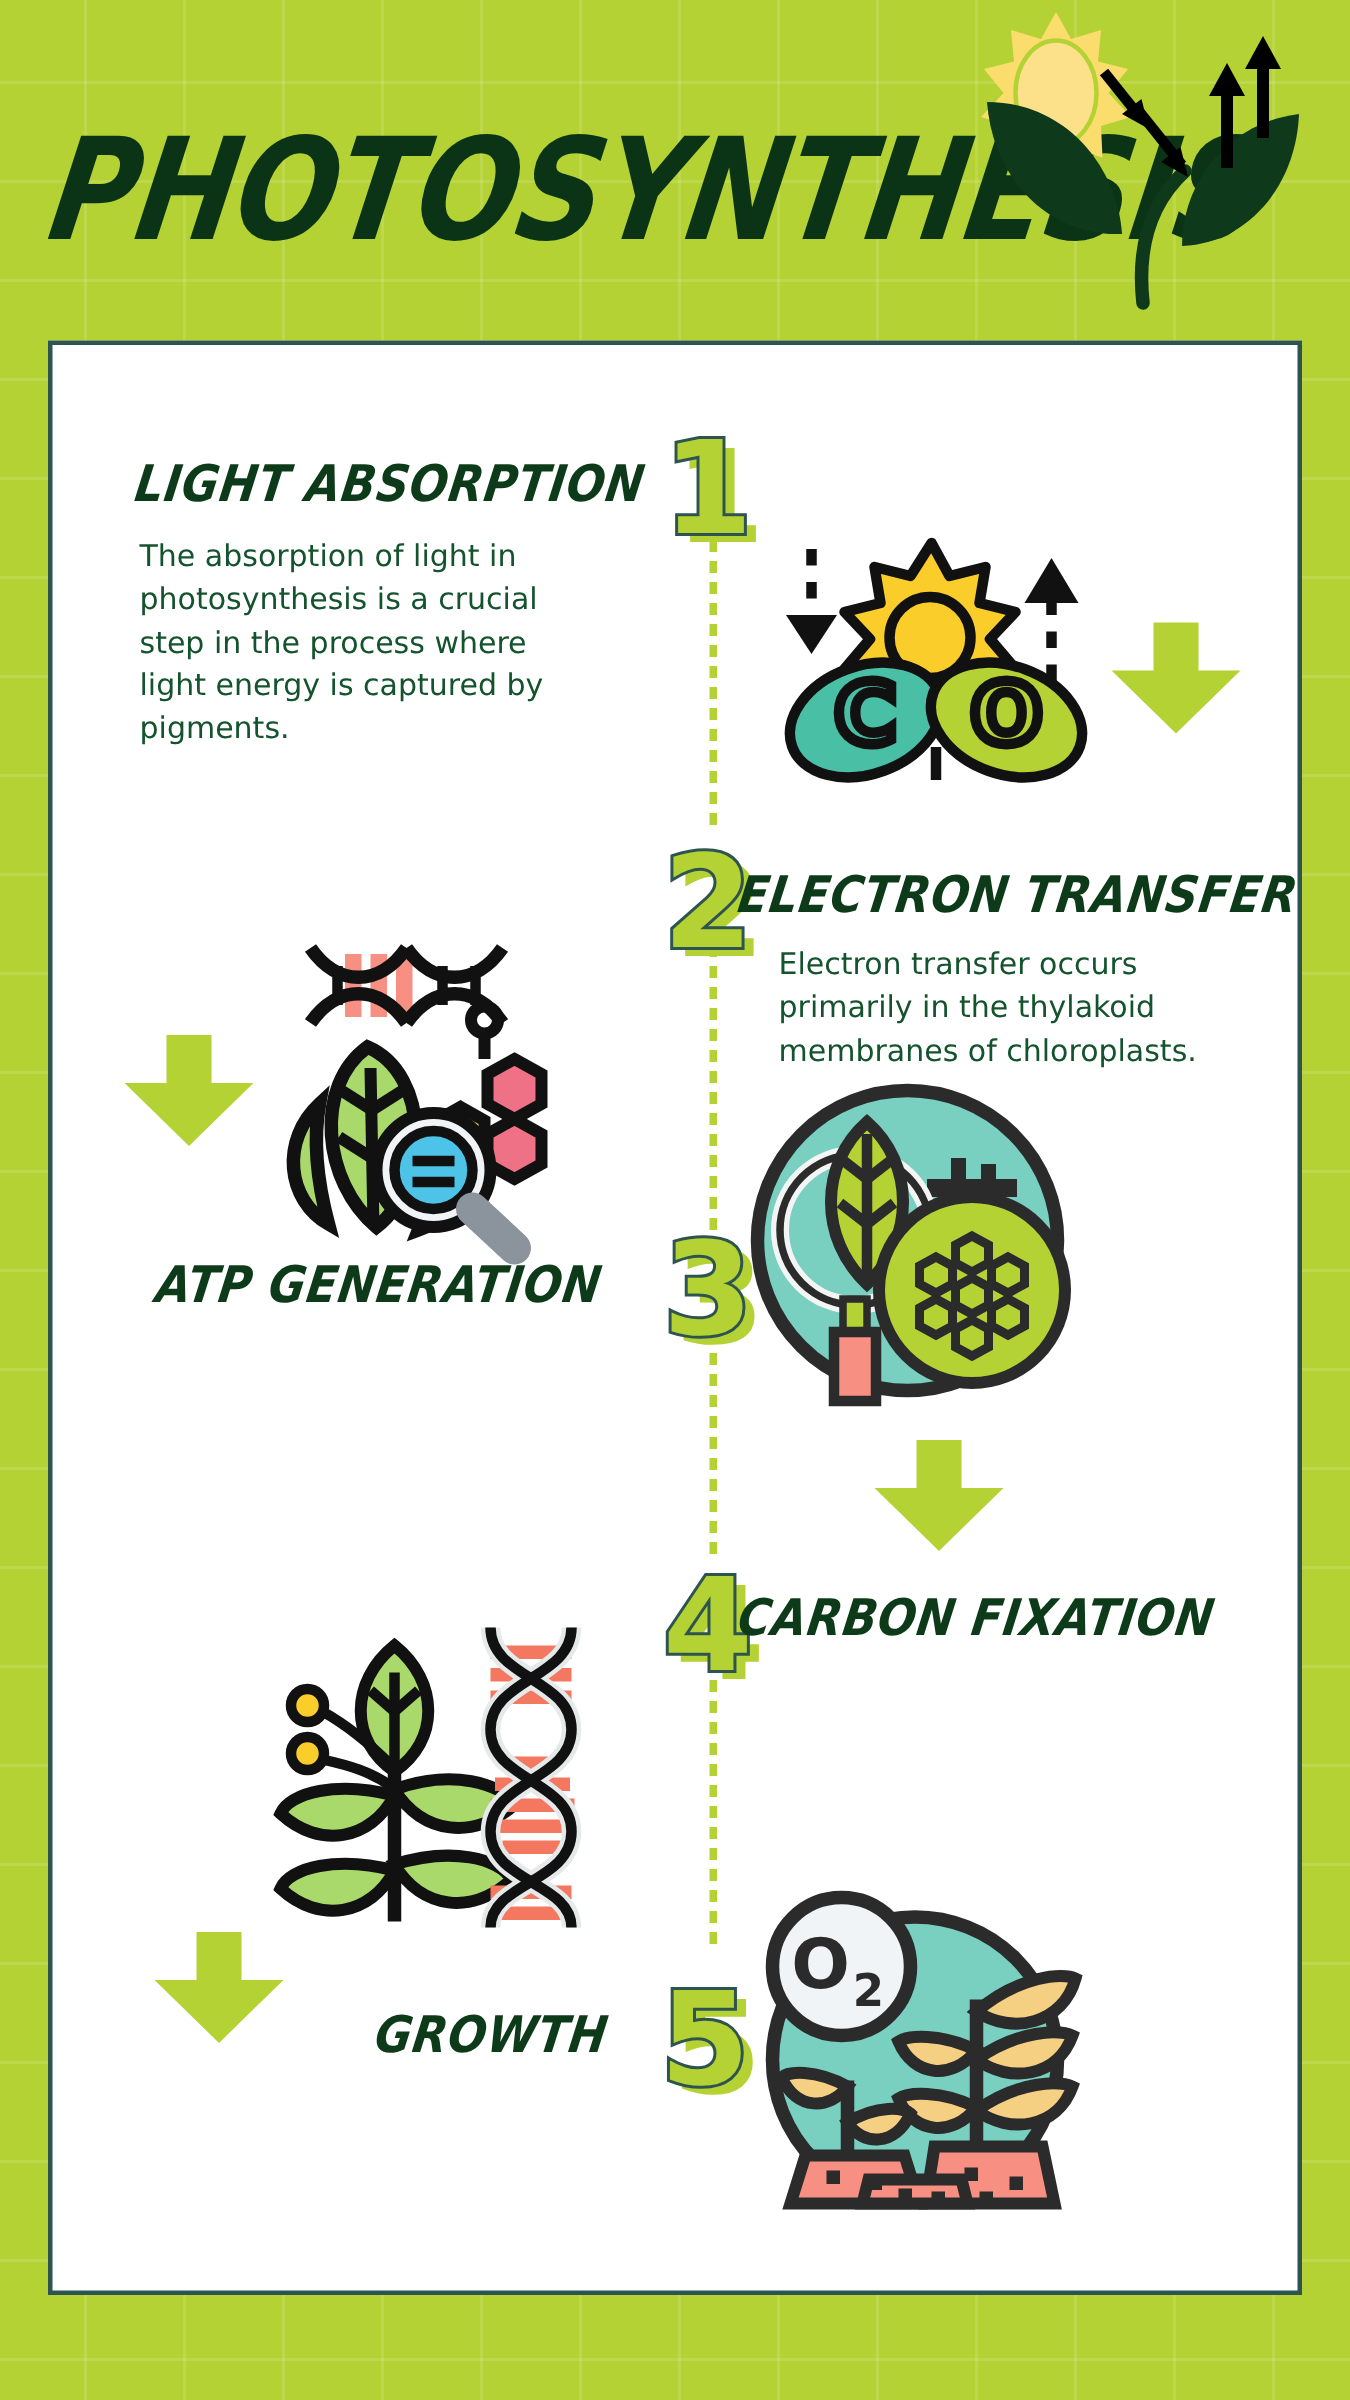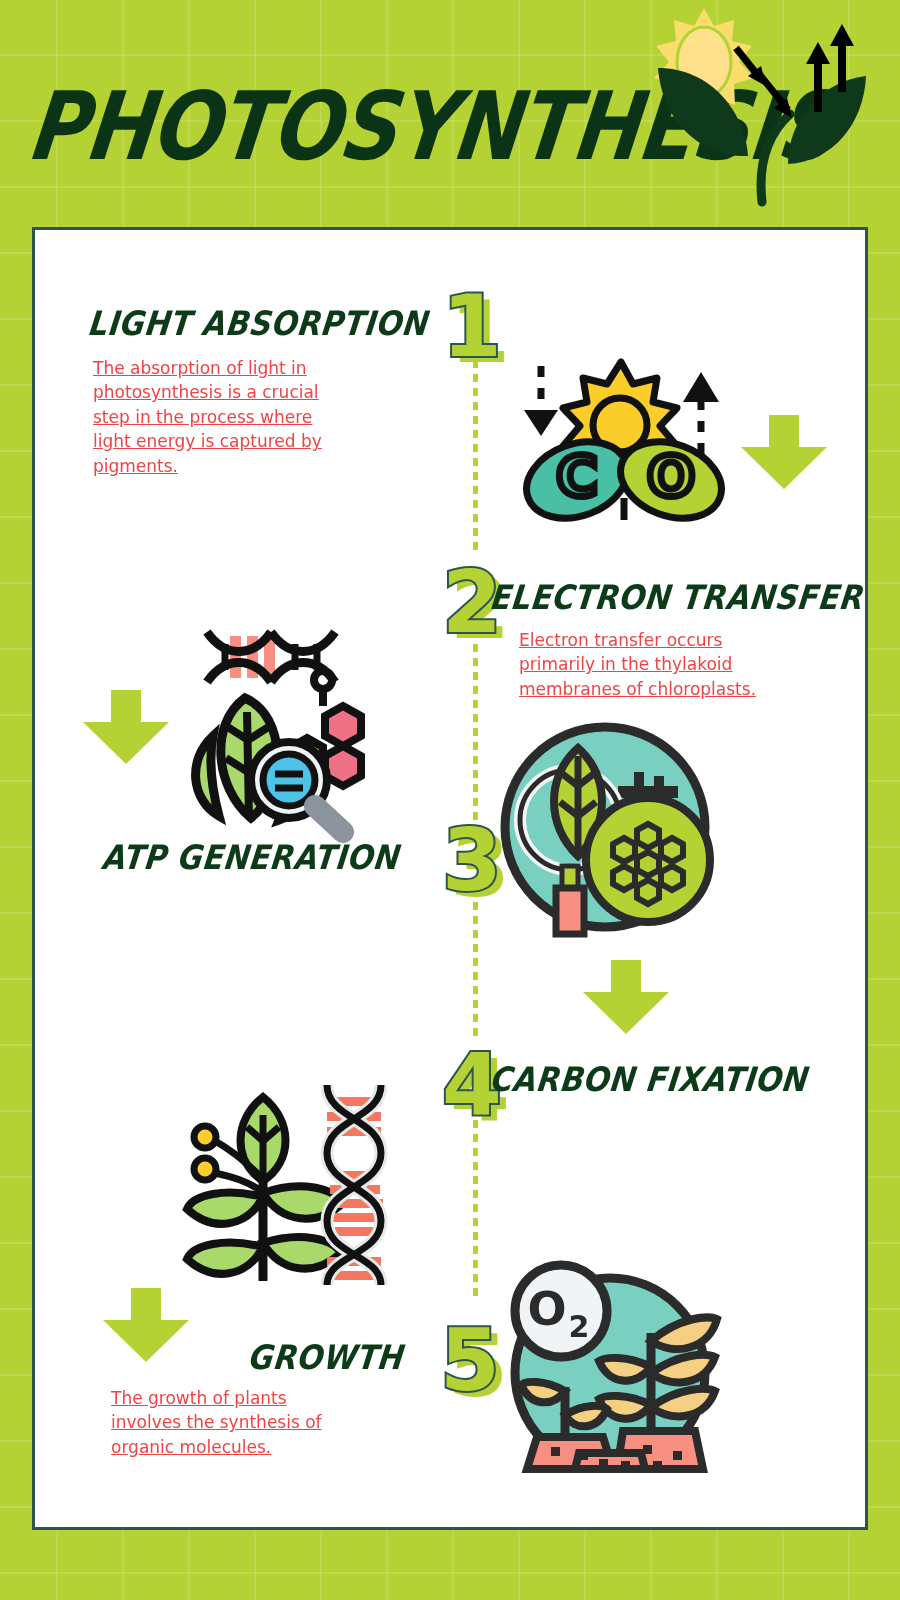--- a/index.html
+++ b/index.html
@@ -57,24 +57,23 @@
     font-weight:bold;font-style:italic;
     color:#0d3a18;
     font-size:30px;letter-spacing:0.5px;
     transform:skewX(-8deg) scaleY(1.12);
     transform-origin:left top;
     white-space:nowrap;
   }
   .step-body{
     position:absolute;
     font-family:"DejaVu Sans", sans-serif;
-    font-size:17px;line-height:1.44;
-    color:#ef4444;font-weight:500;
+    font-size:20px;line-height:1.44;
+    color:#14532d;font-weight:500;
     white-space:pre-line;
-    text-decoration:underline;
   }
 
   
   .numbox{position:absolute;width:74px;height:84px;}
   .numbox .shadow,.numbox .face{
     position:absolute;left:0;top:0;width:100%;height:100%;
     font-family:"DejaVu Sans", sans-serif;
     font-weight:bold;font-size:86px;line-height:84px;
     text-align:center;
   }
@@ -363,17 +362,14 @@
     <svg width="86" height="74" viewBox="0 0 86 74">
         <polygon points="28,0 58,0 58,32 86,32 43,74 0,32 28,32" fill="#b4d233"></polygon>
       </svg>
   </div>
 
   <div class="step-title" style="left:218px;top:1108px;">GROWTH</div>
   <div class="numbox" style="left:398px;top:1088px;">
     <div class="shadow">5</div>
     <div class="face">5</div>
   </div>
-  <div class="step-body" style="left:76px;top:1156px;width:370px;">The growth of plants
-involves the synthesis of
-organic molecules.</div>
 
 </div>
 
 </body></html>

